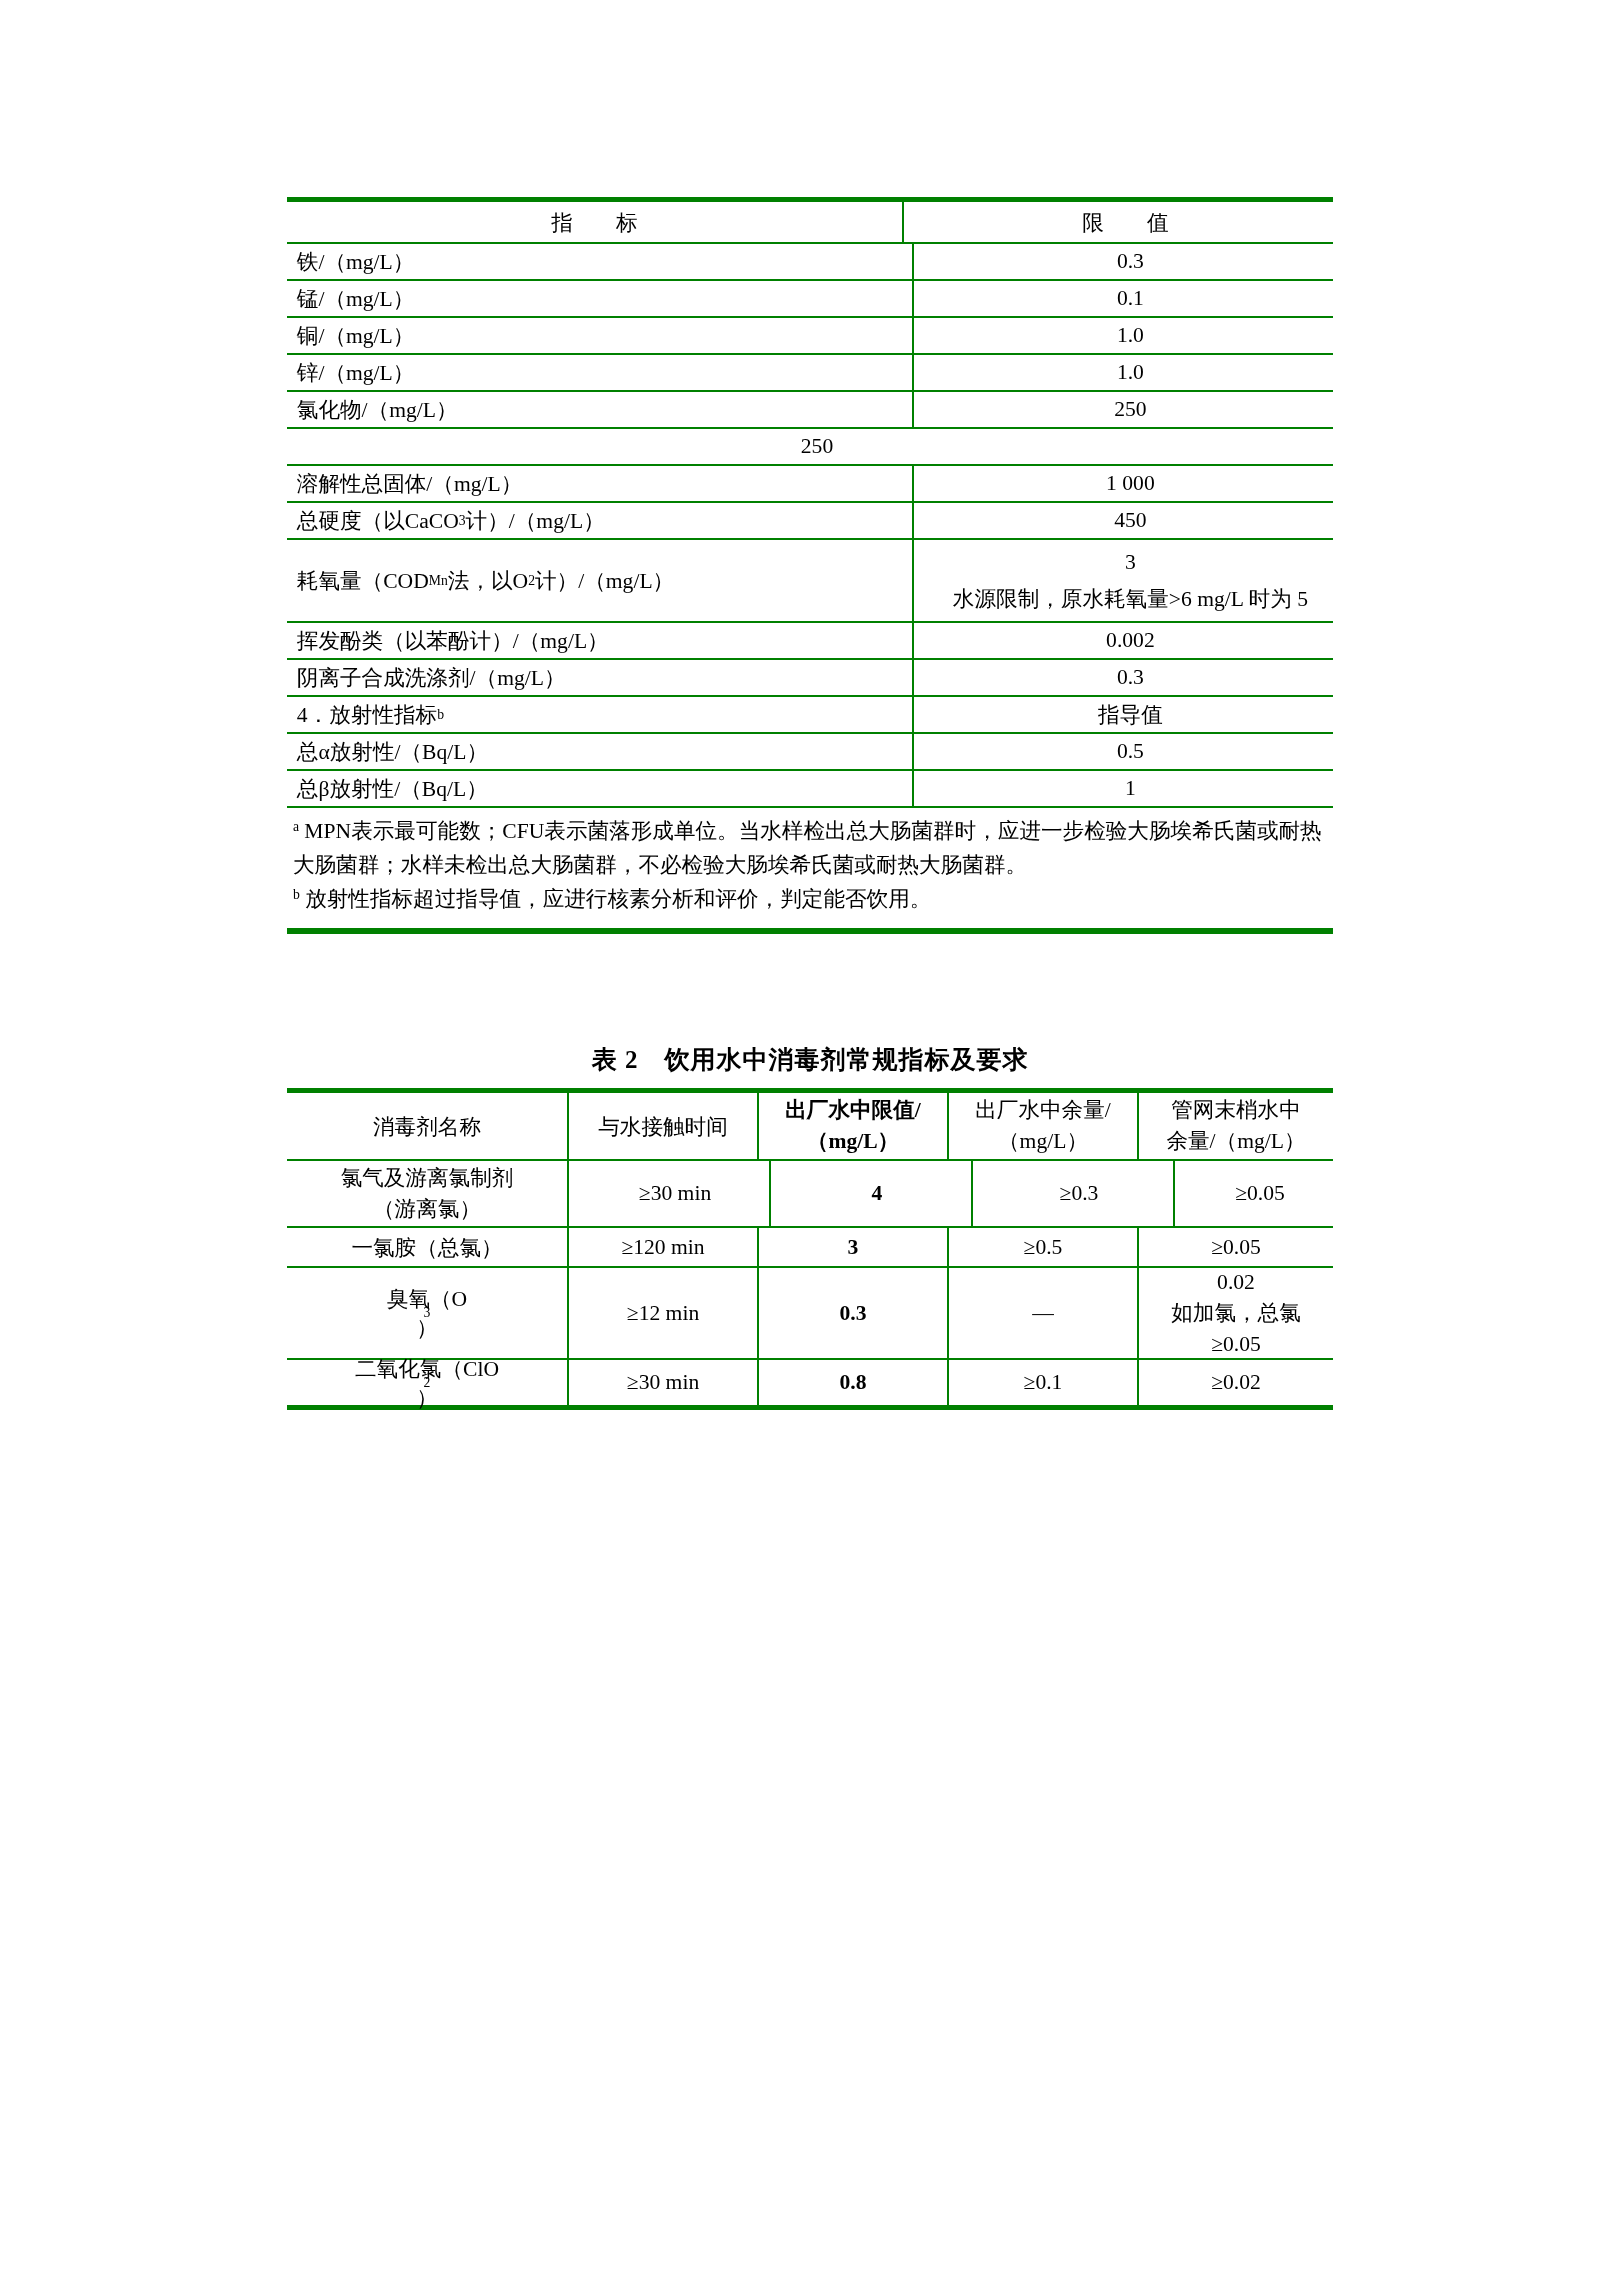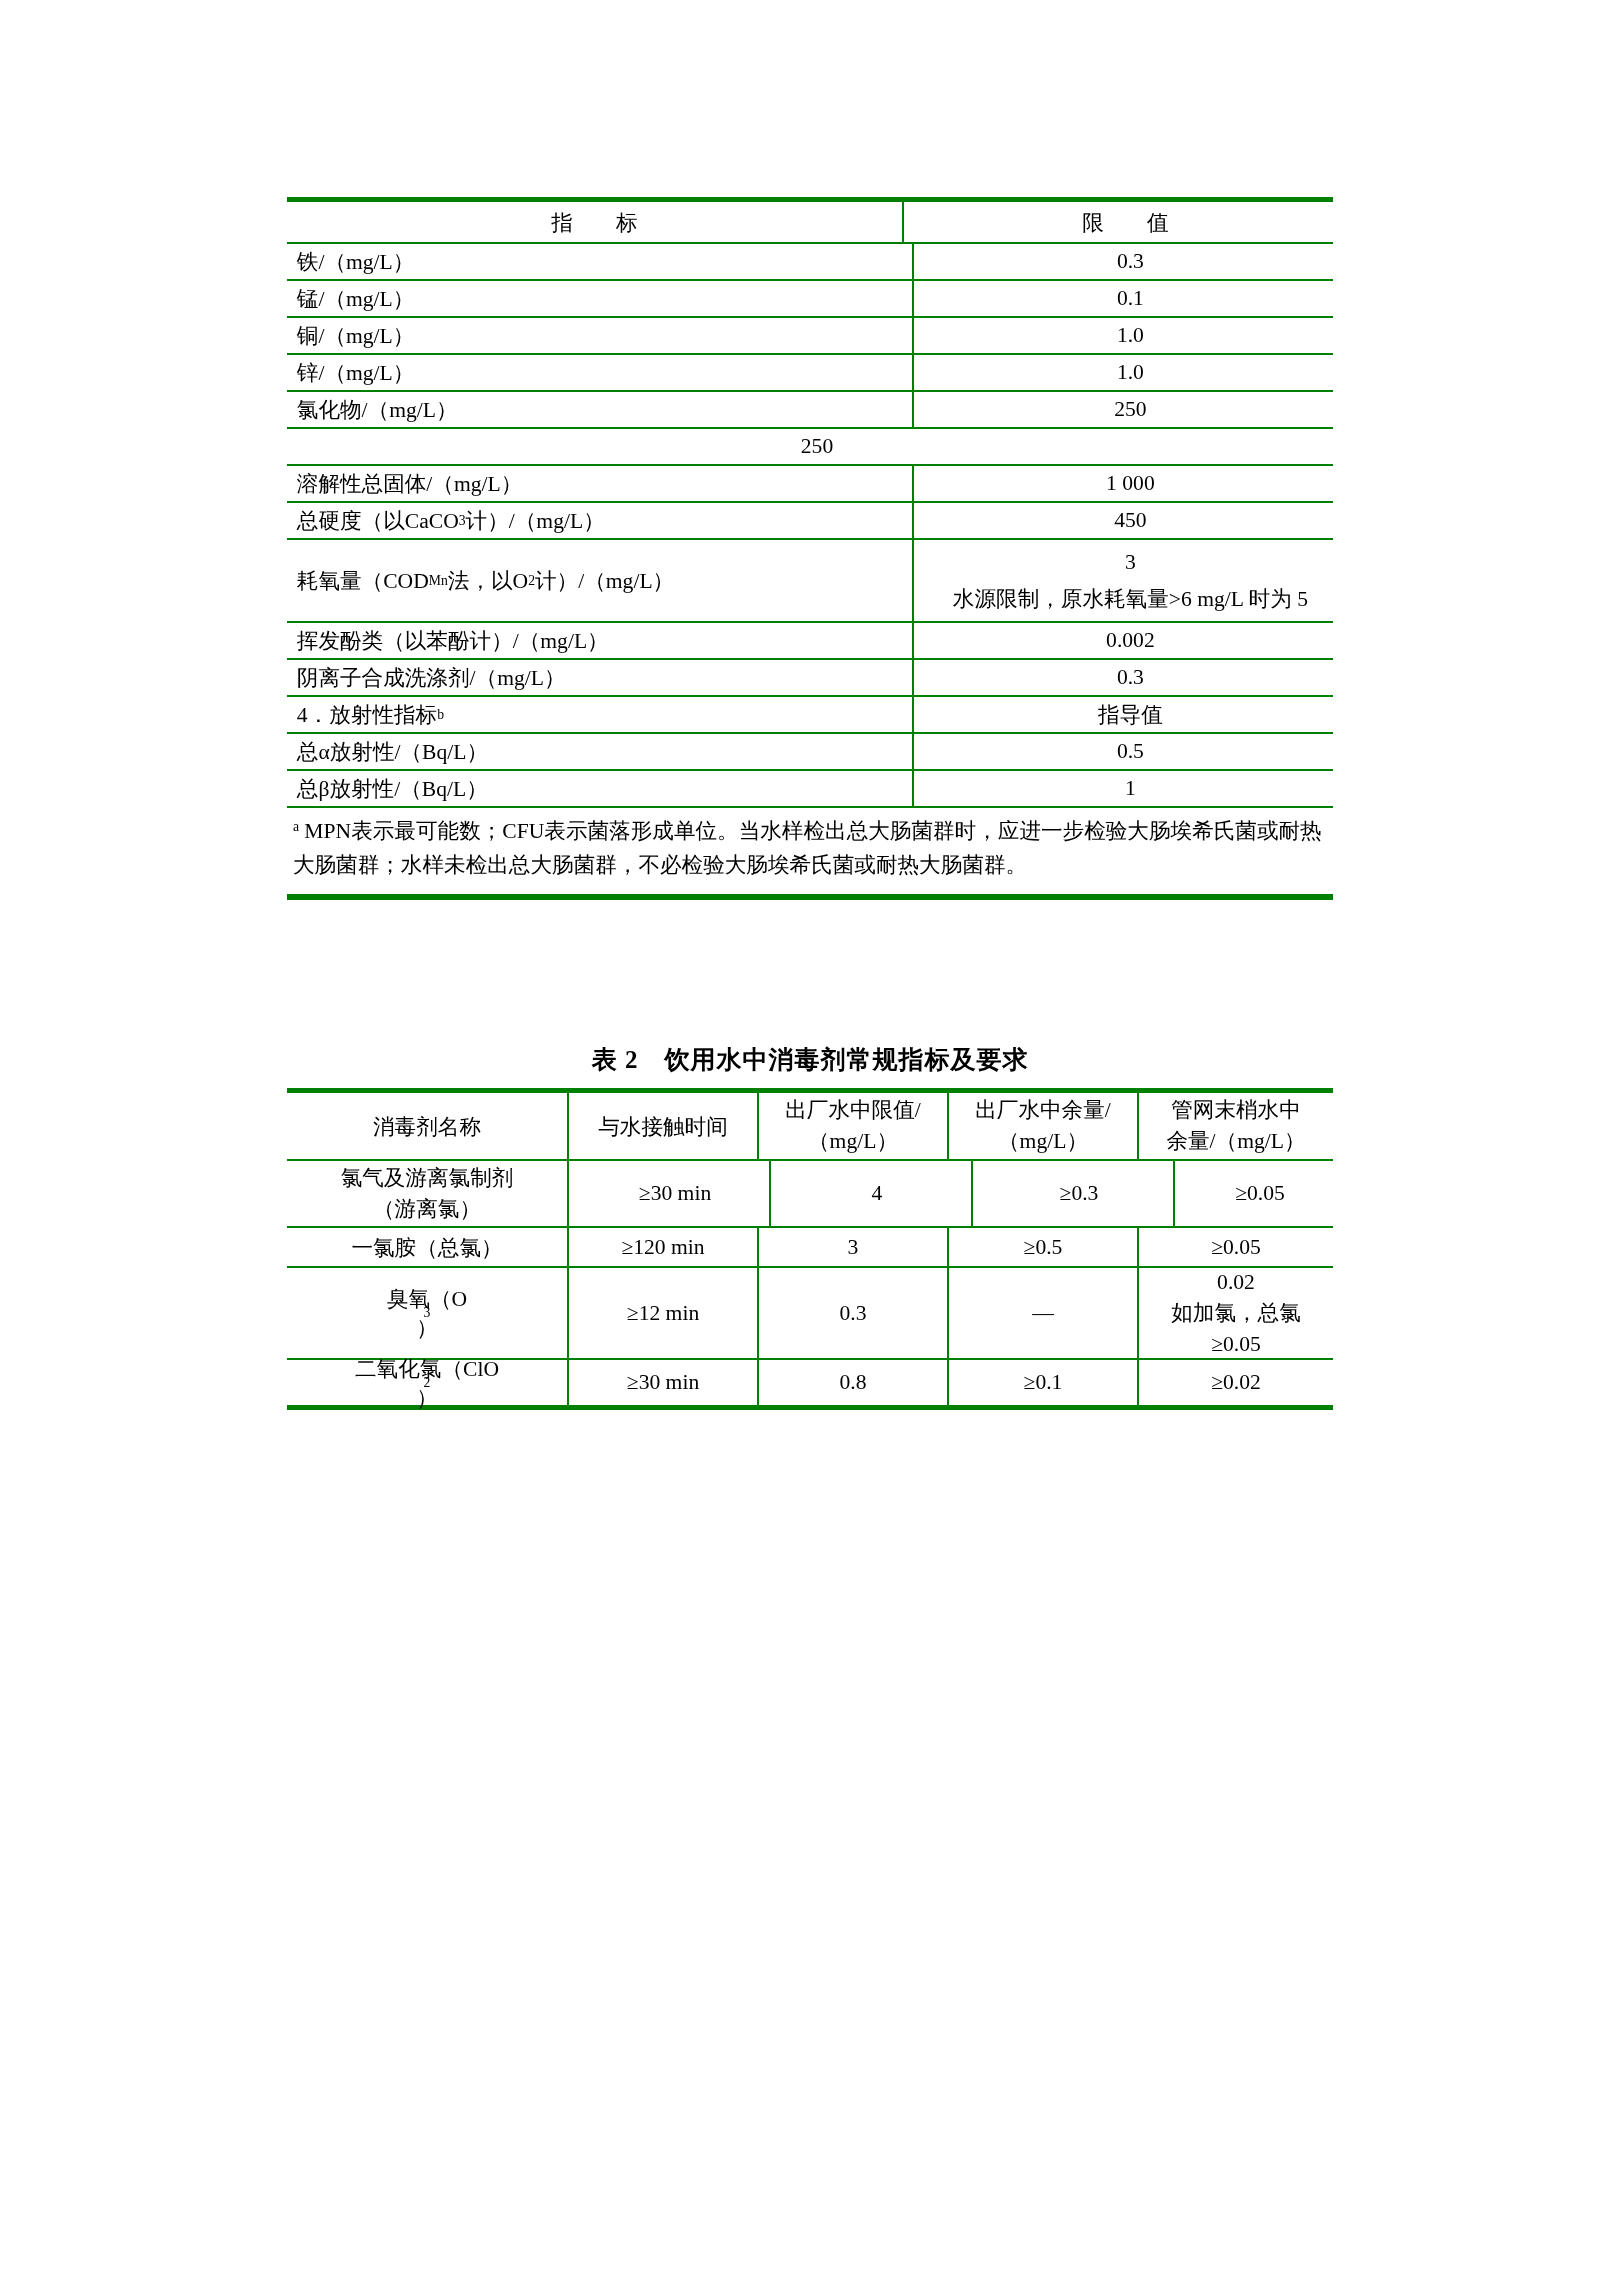--- a/index.html
+++ b/index.html
@@ -51,21 +51,21 @@
   }
   .t2 .row { display:flex; border-bottom:2.9px solid var(--green); box-sizing:content-box; }
   .t2 .row:last-child { border-bottom:none; }
   .t2 .cell {
     display:flex; flex-direction:column; align-items:center; justify-content:center;
     text-align:center; box-sizing:content-box;
     border-right:2.9px solid var(--green);
   }
   .t2 .cell:last-child { border-right:none; }
   .t2 .w1 { width:280px; } .t2 .w2 { width:188px; }
-  .t2 .w3 { width:188px; } .t2 .w4 { width:188px; }
+  .t2 .w3 { width:188px;font-weight:bold; } .t2 .w4 { width:188px; }
   .t2 .w5 { flex:1; }
   .t2 .cell .line { line-height:31px; }
 
   sub { font-size:13.7px; line-height:0; vertical-align:-3.9px; }
   sup { font-size:13.7px; line-height:0; vertical-align:6.9px; }
 </style>
 </head>
 <body>
 
 <div class="page">
@@ -130,20 +130,21 @@
           <div class="c1">总α放射性/（Bq/L）</div>
           <div class="c2">0.5</div>
         </div>
         <div class="row std">
           <div class="c1">总β放射性/（Bq/L）</div>
           <div class="c2">1</div>
         </div>
       </div>
     <div class="fns" id="t1-fns">
         <div class="fn"><sup>a</sup> MPN表示最可能数；CFU表示菌落形成单位。当水样检出总大肠菌群时，应进一步检验大肠埃希氏菌或耐热大肠菌群；水样未检出总大肠菌群，不必检验大肠埃希氏菌或耐热大肠菌群。</div>
+        <div class="fn"><sup>b</sup> 放射性指标超过指导值，应进行核素分析和评价，判定能否饮用。</div>
       </div>
   </div>
 
   <div class="t2-title">表 2　饮用水中消毒剂常规指标及要求</div>
 
   <div class="t2">
     <div class="row" id="t2-hdr" style="height: 66px;">
         <div class="cell w1">消毒剂名称</div>
         <div class="cell w2">与水接触时间</div>
         <div class="cell w3">

